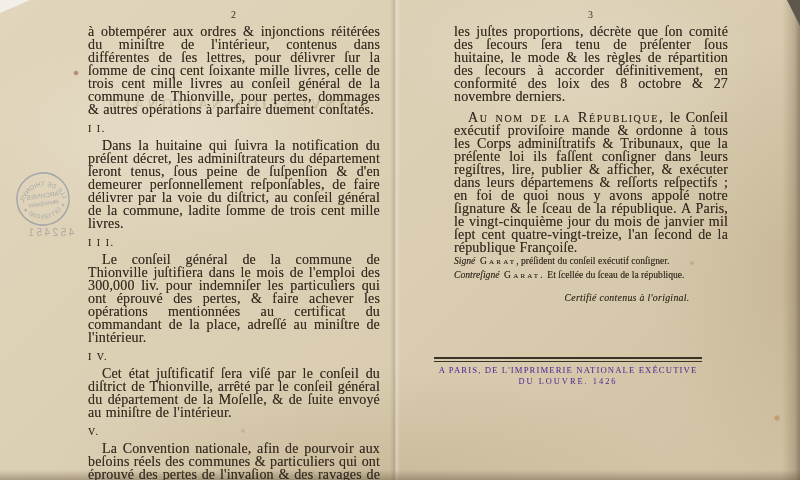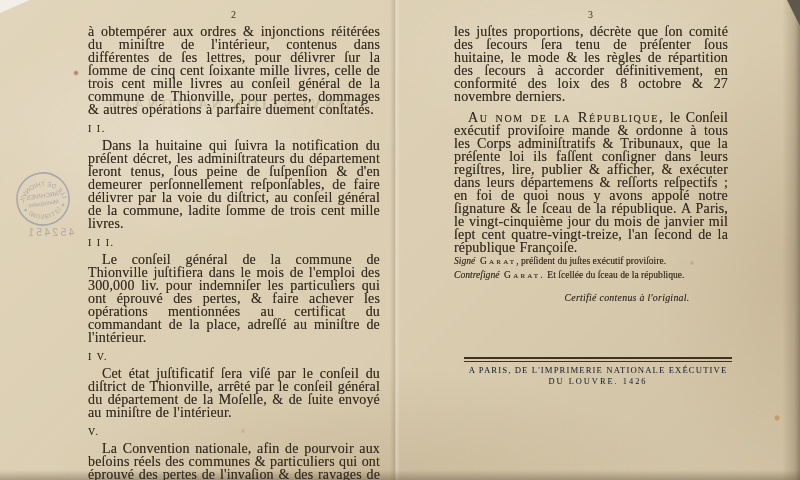--- a/index.html
+++ b/index.html
@@ -62,21 +62,21 @@
   .sc{font-variant:small-caps;letter-spacing:1.6px;}
   .name-caps{font-variant:small-caps;letter-spacing:2.2px;}
   .it{font-style:italic;}
   .sig-line{font-size:9.6px;line-height:13.5px;text-align:left;margin:0;text-shadow:0 0 .4px rgba(53,44,32,.55);}
   .certified{
     font-size:9.8px;font-style:italic;text-align:center;
     margin-top:11px;padding-left:72px;letter-spacing:.3px;
     text-shadow:0 0 .4px rgba(53,44,32,.55);
   }
   
-  .imprint{position:absolute;left:464px;top:357px;width:268px;color:#0f172a;}
+  .imprint{position:absolute;left:434px;top:357px;width:268px;color:#4c1d95;}
   .imprint-rule{border-top:2.4px solid #3a3226;border-bottom:1px solid #3a3226;height:2px;margin-bottom:3px;}
   .imprint-l1{font-size:8.7px;letter-spacing:1.1px;text-align:center;line-height:11px;}
   .imprint-l2{font-size:8.4px;letter-spacing:2px;text-align:center;line-height:11px;}
   
   .showthrough-title{
     position:absolute;left:86px;top:96px;width:296px;
     transform:scaleX(-1);
     font-weight:bold;font-size:14.5px;letter-spacing:3.5px;text-align:center;
     color:rgba(128,102,62,.22);
     font-family:"Liberation Serif","DejaVu Serif",serif;
@@ -146,21 +146,21 @@
 <div class="col col-right">
   <div class="pagenum">3</div>
 
   <p class="para mt4">les juſtes proportions, décrète que ſon comité des ſecours ſera tenu de préſenter ſous huitaine, le mode &amp; les règles de répartition des ſecours à accorder définitivement, en conformité des loix des 8 octobre &amp; 27 novembre derniers.</p>
 
   <p class="para indent mt8">
     <span class="sc">Au nom de la République,</span><span> le Conſeil exécutif proviſoire mande &amp; ordonne à tous les Corps adminiſtratifs &amp; Tribunaux, que la préſente loi ils faſſent conſigner dans leurs regiſtres, lire, publier &amp; afficher, &amp; exécuter dans leurs départemens &amp; reſſorts reſpectifs ; en foi de quoi nous y avons appoſé notre ſignature &amp; le ſceau de la république. A Paris, le vingt-cinquième jour du mois de janvier mil ſept cent quatre-vingt-treize, l'an ſecond de la république Françoiſe.</span>
   </p>
 
   <p class="sig-line">
-    <span class="it">Signé</span><span class="name-caps"> Garat</span><span>, préſident du juſtes exécutif proviſoire.</span>
+    <span class="it">Signé</span><span class="name-caps"> Garat</span><span>, préſident du conſeil exécutif conſigner.</span>
   </p>
   <p class="sig-line">
     <span class="it">Contreſigné</span><span class="name-caps"> Garat.</span><span> Et ſcellée du ſceau de la république.</span>
   </p>
 
   <div class="certified">Certifié contenus à l'original.</div>
 </div>
 
 <div class="imprint">
   <div class="imprint-rule"></div>

